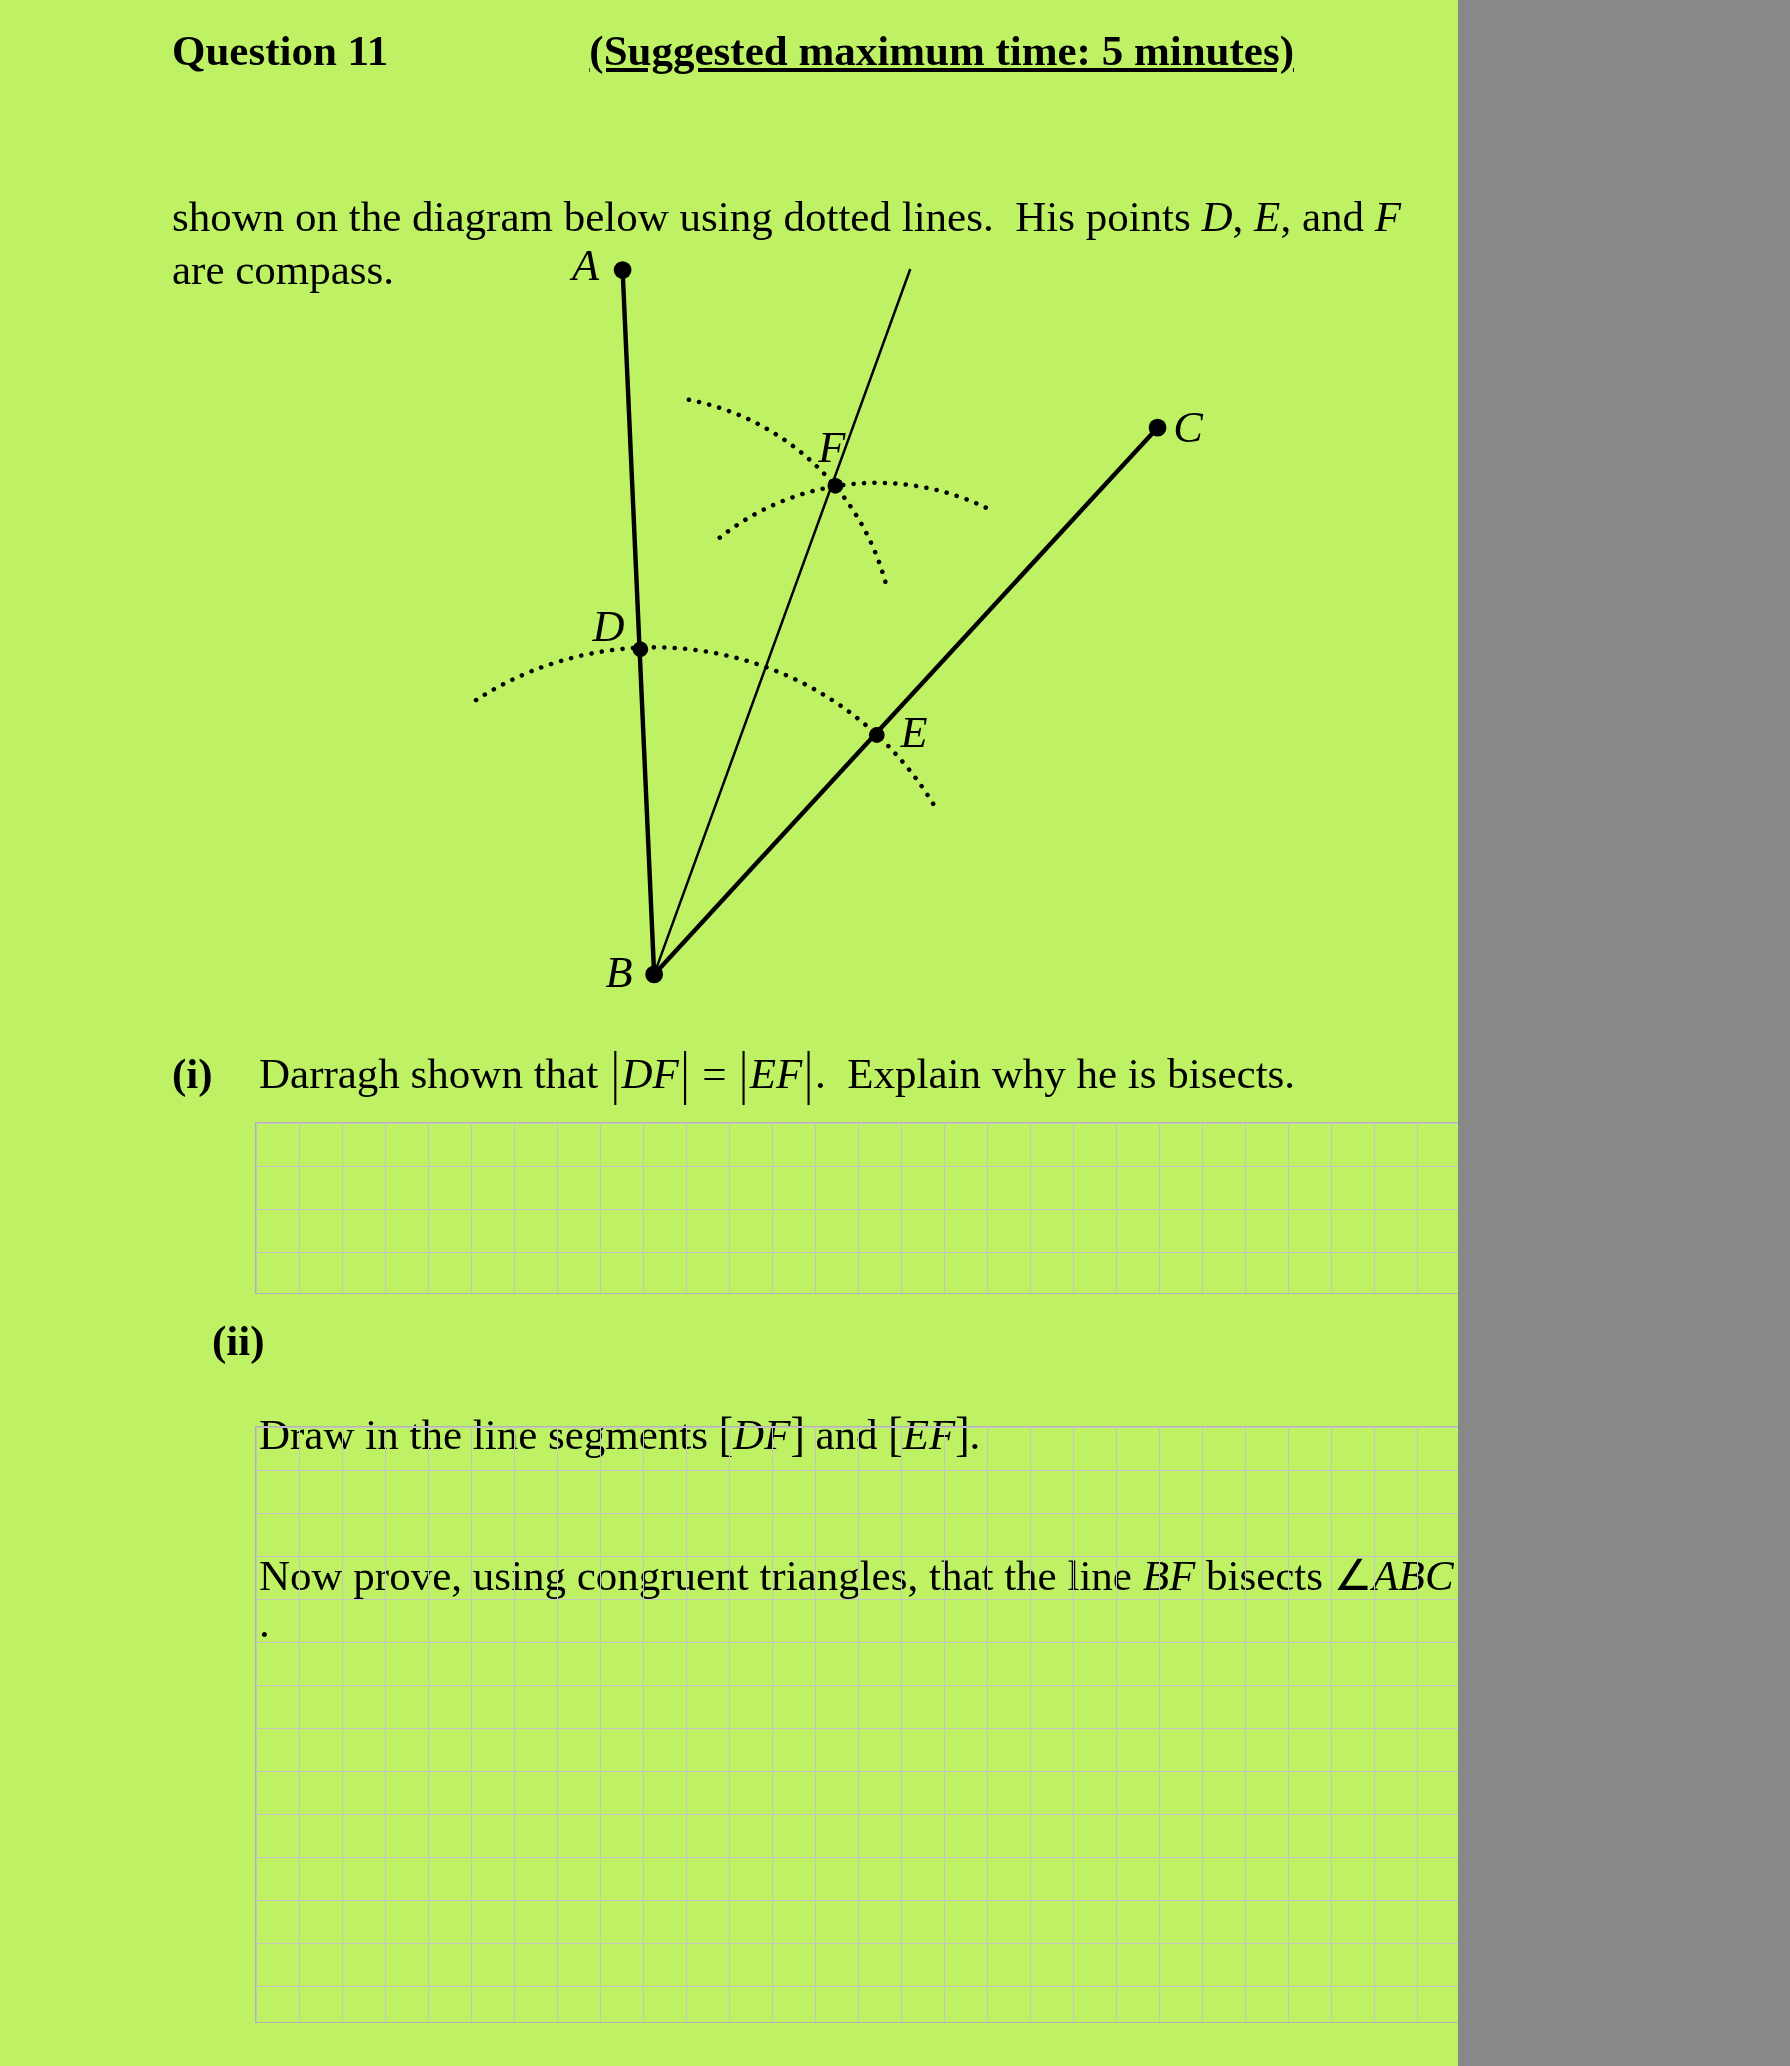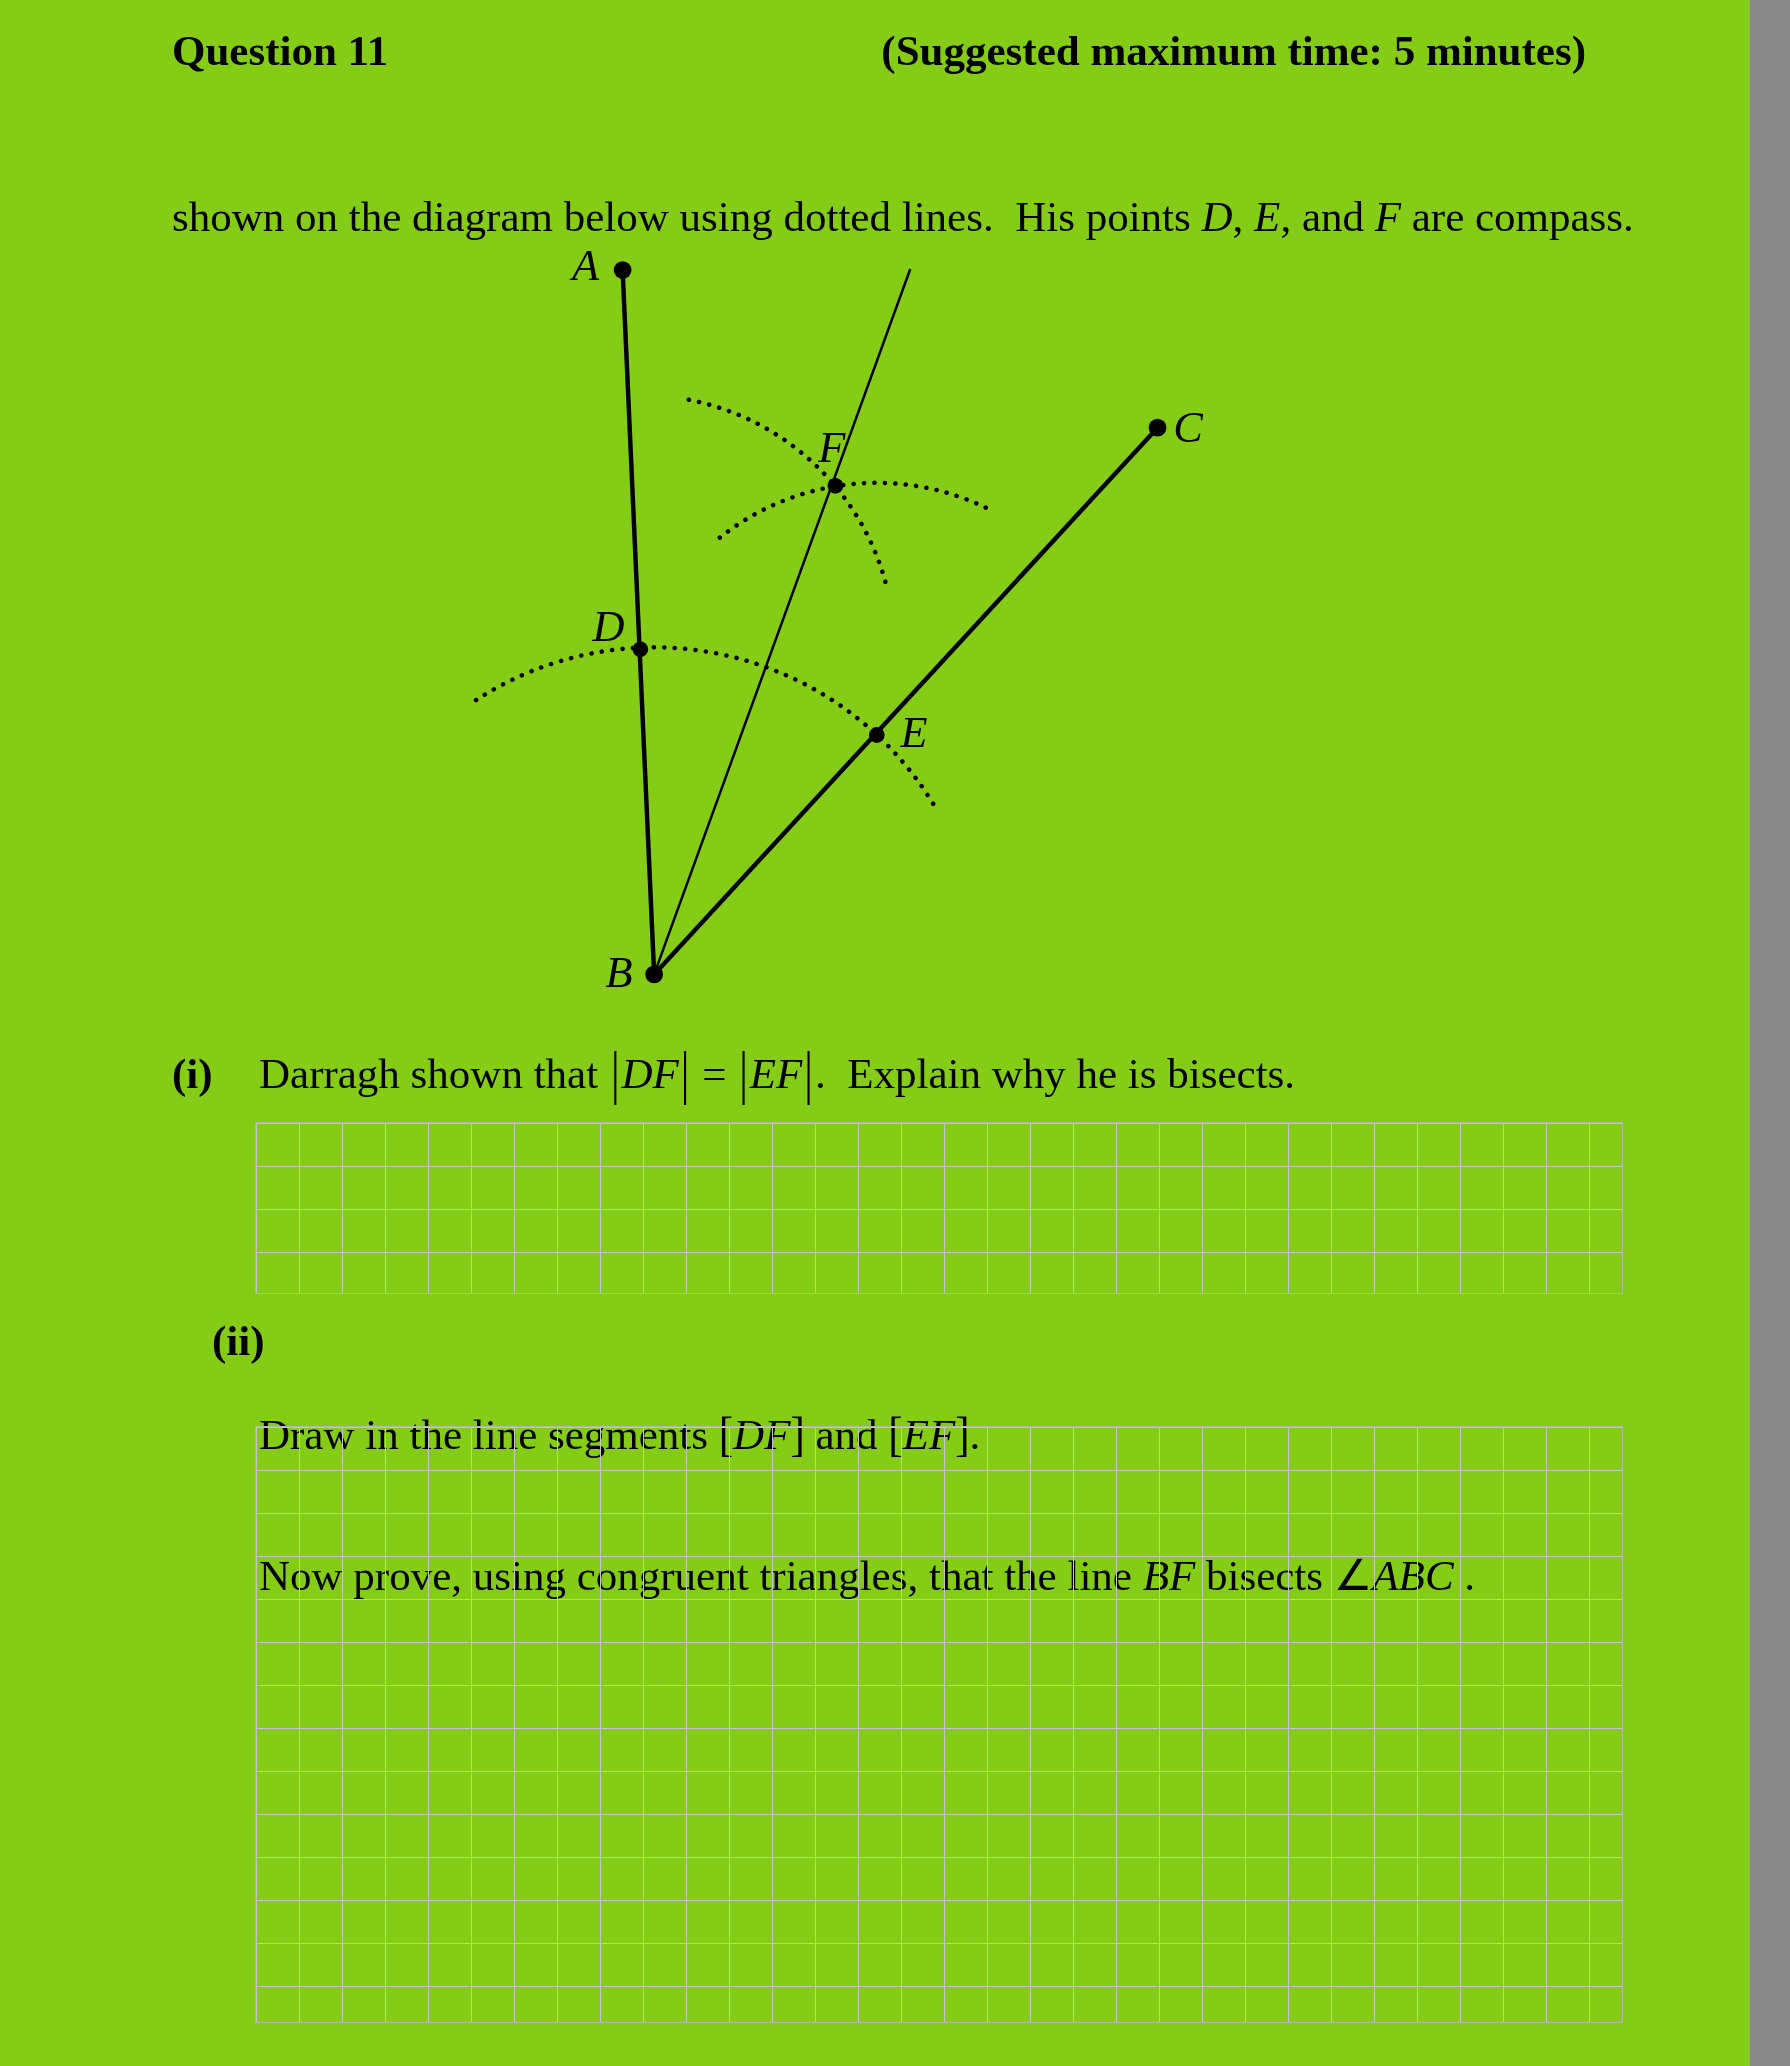--- a/index.html
+++ b/index.html
@@ -1,19 +1,19 @@
 <!DOCTYPE html>
 <html><head>
 <meta charset="utf-8">
 <style>
   html,body { margin:0; padding:0; background:#888; }
   .page {
     position:relative;
-    width:1750px; height:2067px;
-    background:#84cc16;
+    width:1458px; height:2067px;
+    background:#bef264;
     font-family:"Liberation Serif", serif;
     color:#000;
     overflow:hidden;
   }
   .abs { position:absolute; white-space:pre-wrap; }
   .h-bold { font-size:43px; font-weight:bold; line-height:53px; }
   .body-txt { font-size:43px; line-height:53px; }
   .part-label { font-size:43px; font-weight:bold; line-height:47px; }
   .part-txt { font-size:43px; line-height:47px; }
   .it { font-style:italic; }
@@ -30,21 +30,21 @@
   }
   svg.diagram { position:absolute; left:0; top:0; pointer-events:none; }
   svg .lbl { font-family:"Liberation Serif", serif; font-style:italic; font-size:45px; fill:#000; }
 </style>
 </head>
 <body>
 
 <div class="page">
 
   <div class="abs h-bold" style="left:172px; top:23.6px;">Question 11</div>
-  <div class="abs h-bold" style="right:164px; top:23.6px;">(Suggested maximum time: 5 minutes)</div>
+  <div class="abs h-bold" style="right:164px; top:23.6px;text-decoration:underline;">(Suggested maximum time: 5 minutes)</div>
 
   <div class="abs body-txt" style="left:172px; top:84px;">
     <div><span>shown on the diagram below using dotted lines.  His points </span><span class="it">D</span><span>, </span><span class="it">E</span><span>, and </span><span class="it">F</span><span> are compass.</span></div>
   </div>
 
   <svg class="diagram" width="1791" height="2067" viewBox="0 0 1818 2098">
 
     <path d="M 483.2 710.6 A 332 332 0 0 1 951.5 823" fill="none" stroke="#000" stroke-width="4.6" stroke-dasharray="0.1 10.5" stroke-linecap="round"></path>
     <path d="M 699.2 405.7 A 258 258 0 0 1 900.3 596.6" fill="none" stroke="#000" stroke-width="4.6" stroke-dasharray="0.1 10.5" stroke-linecap="round"></path>
     <path d="M 730.6 545.7 A 256 256 0 0 1 1004.2 516.9" fill="none" stroke="#000" stroke-width="4.6" stroke-dasharray="0.1 10.5" stroke-linecap="round"></path>

